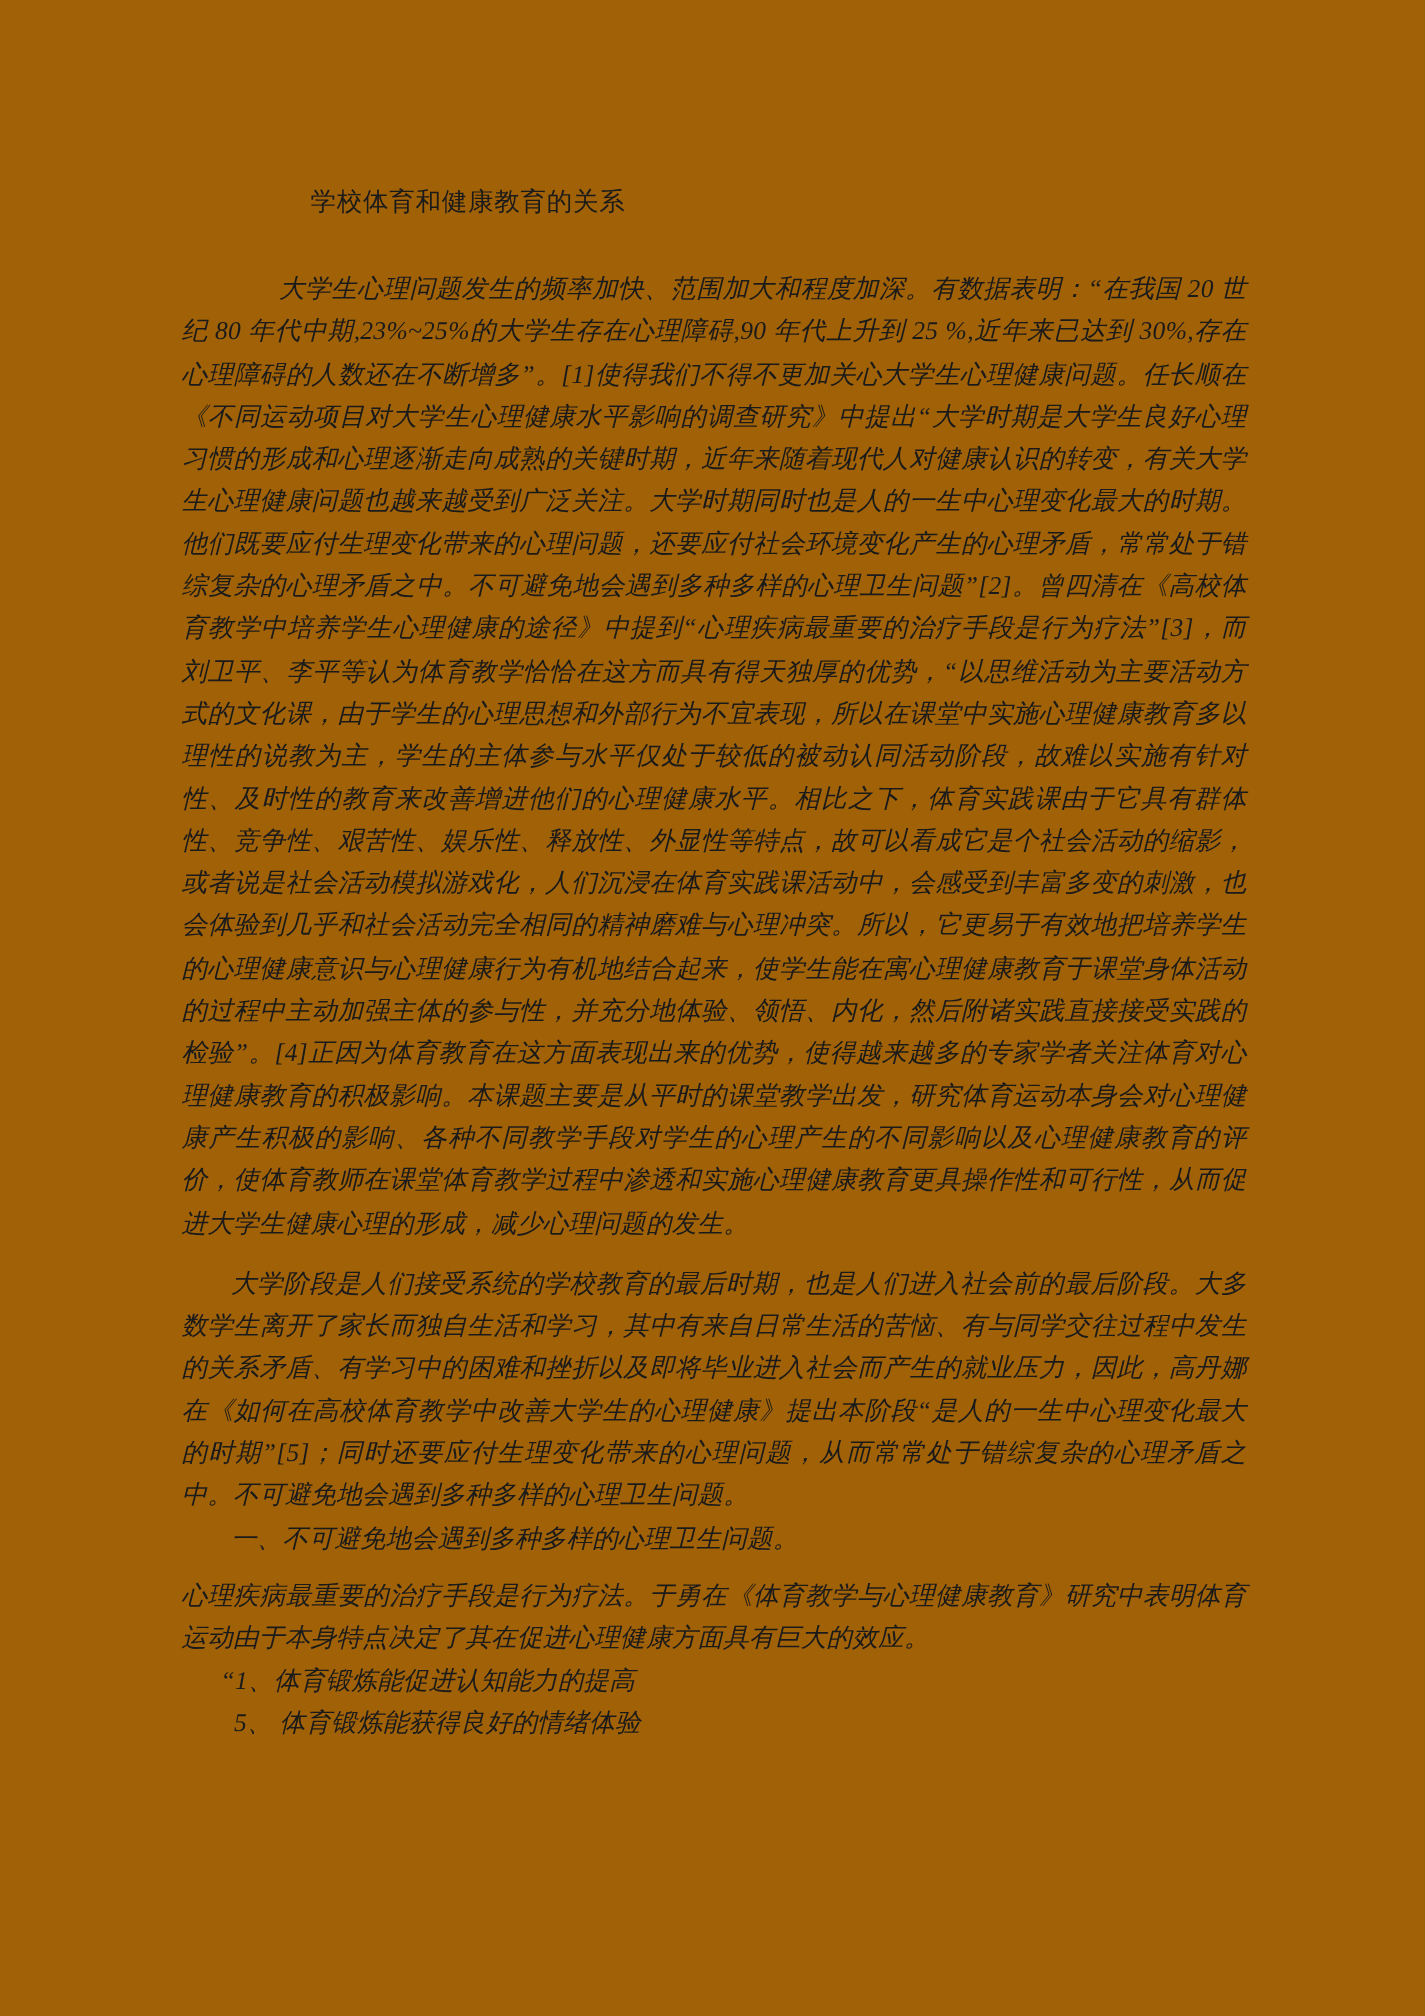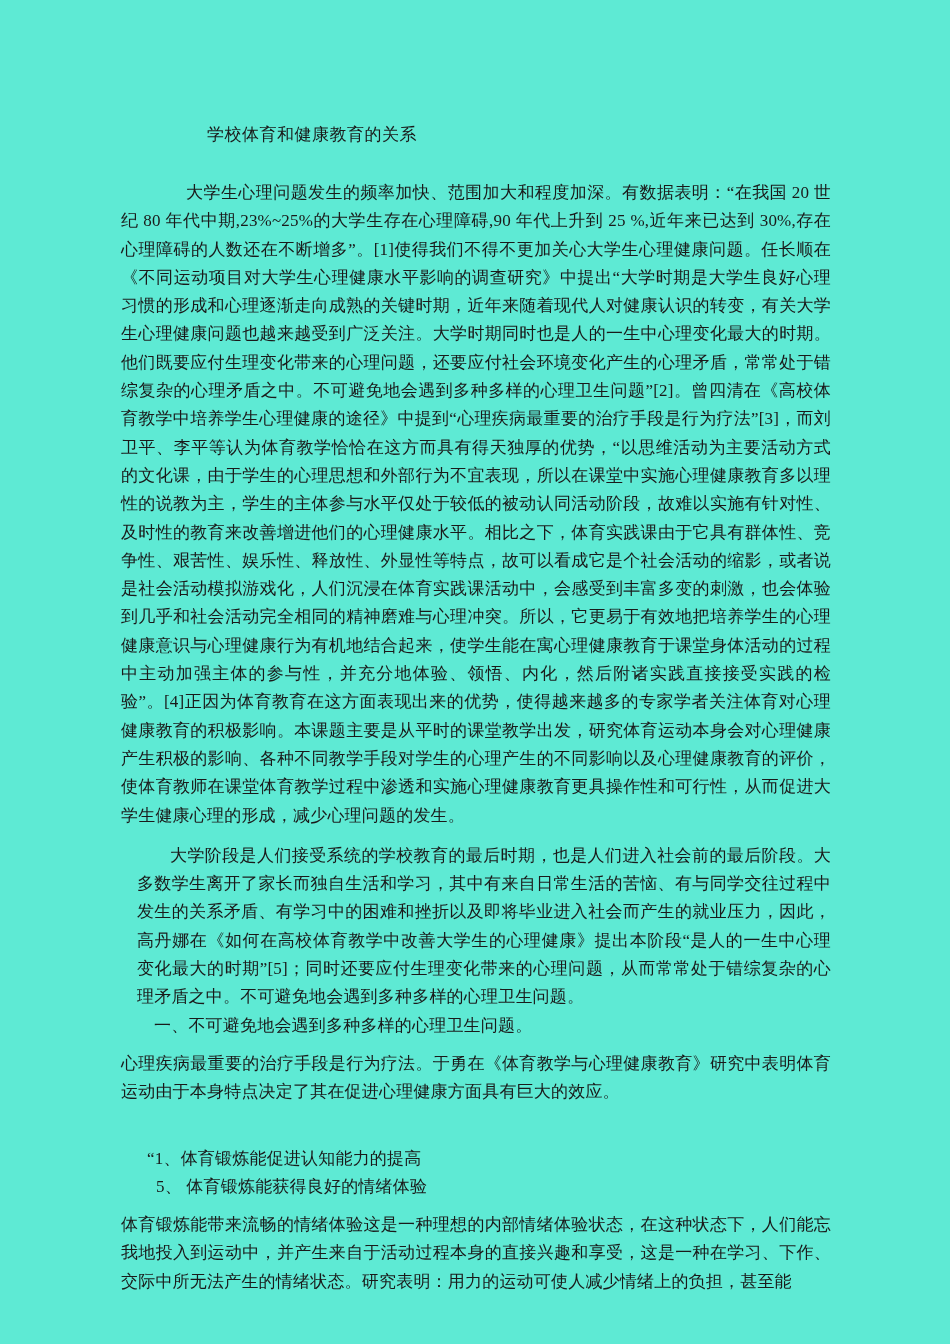--- a/index.html
+++ b/index.html
@@ -12,44 +12,45 @@
     height: 1344px;
     overflow: hidden;
     font-family: "Liberation Serif", "DejaVu Serif", serif;
     color: #1a1a1a;
   }
   .page {
     box-sizing: border-box;
     width: 950px;
     height: 1344px;
     padding: 121px 119px 0 121px;
-    background: #5eead4;
+    background: #a16207;
     overflow: hidden;
   }
   .doc-title {
     font-size: 17px;
     font-weight: normal;
     line-height: 28px;
     margin: 0 0 0 86px;
     letter-spacing: 0.5px;
   }
   .blank-line {
     height: 30px;
   }
   .para {
     margin: 0;
     font-size: 17px;
     line-height: 28.3px;
     text-align: justify;
     letter-spacing: 0.2px;
+    font-style: italic;
   }
   .indent-intro   { text-indent: 65px; }
-  .indent-stage   { text-indent: 33px; margin-top: 12px; margin-left: 16px; }
+  .indent-stage   { text-indent: 33px; margin-top: 12px; }
   .indent-heading { text-indent: 33px; }
-  .indent-h-quote { text-indent: 26px; margin-top: 38px; }
+  .indent-h-quote { text-indent: 26px; }
   .indent-h-num   { text-indent: 35px; }
   .no-indent      { text-indent: 0; margin-top: 10px; }
 </style>
 </head>
 <body>
 
 <div class="page">
 
   <h1 class="doc-title">学校体育和健康教育的关系</h1>
 
@@ -61,15 +62,14 @@
 
   <p class="para indent-heading">一、不可避免地会遇到多种多样的心理卫生问题。</p>
 
   <p class="para no-indent">心理疾病最重要的治疗手段是行为疗法。于勇在《体育教学与心理健康教育》研究中表明体育运动由于本身特点决定了其在促进心理健康方面具有巨大的效应。</p>
 
   <p class="para indent-h-quote">“1、体育锻炼能促进认知能力的提高</p>
 
 
   <p class="para indent-h-num">5、 体育锻炼能获得良好的情绪体验</p>
 
-  <p class="para no-indent">体育锻炼能带来流畅的情绪体验这是一种理想的内部情绪体验状态，在这种状态下，人们能忘我地投入到运动中，并产生来自于活动过程本身的直接兴趣和享受，这是一种在学习、下作、交际中所无法产生的情绪状态。研究表明：用力的运动可使人减少情绪上的负担，甚至能</p>
 
 </div>
 
 </body></html>

